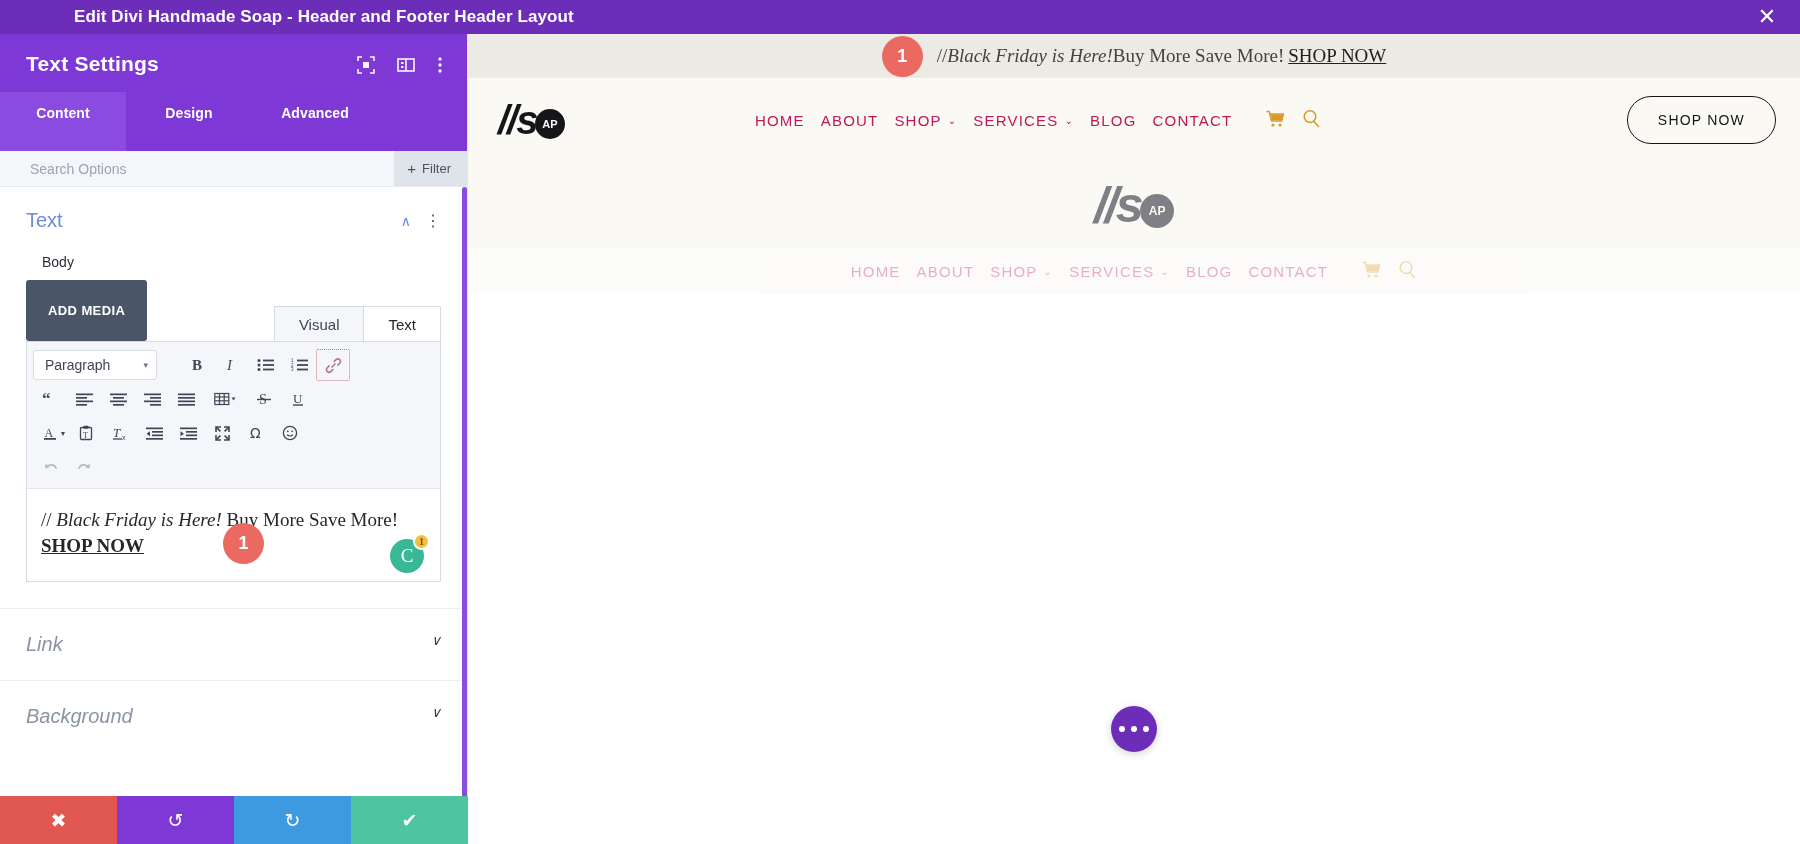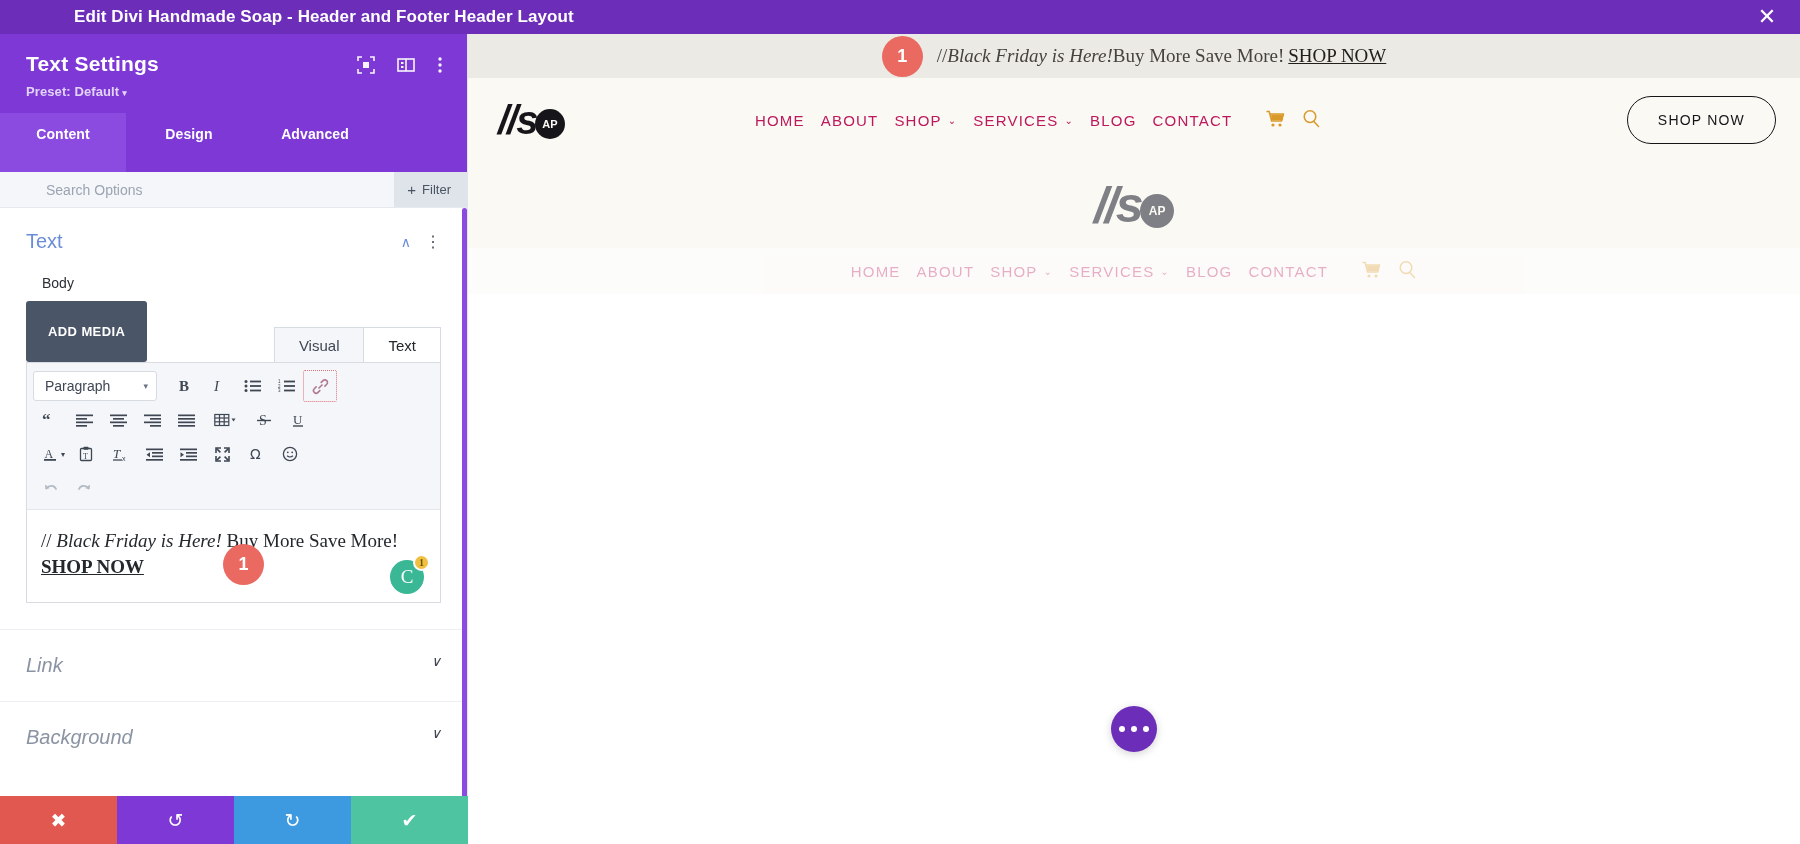--- a/index.html
+++ b/index.html
@@ -51,21 +51,21 @@
   .tab {
     flex: 0 0 auto; padding: 13px 0 30px 0; width: 126px; text-align: center;
     color: #ffffff; font-size: 14px; font-weight: bold; cursor: pointer;
     letter-spacing: .1px;
   }
   .tab.active { background: #8b4ae0; }
 
   .searchbar {
     display: flex; align-items: center; justify-content: space-between;
     background: #f4f6f9; border-bottom: 1px solid #e6eaf0; height: 36px;
-    padding-left: 46px;
+    padding-left: 30px;
   }
   .searchbar input {
     border: 0; background: transparent; outline: none;
     font-family: "Liberation Sans", sans-serif;
     font-size: 14px; color: #8b94a3; flex: 1;
   }
   .searchbar input::placeholder { color: #9ba4b2; }
   .filter-btn {
     background: #dfe4eb; color: #4a5361; font-size: 13px;
     padding: 8px 16px 8px 13px; height: 100%; display: flex; align-items: center;
@@ -117,21 +117,21 @@
   .tb-btn {
     width: 34px; height: 32px; display: flex; align-items: center; justify-content: center;
     cursor: pointer; color: #3f4754; font-size: 16px; border-radius: 2px;
   }
   .tb-btn.wide { width: 44px; }
   .tb-btn.active-link { border: 1px dotted #e0707a; }
   .tb-btn.muted { color: #b4bbc5; }
   .tb-select {
     width: 124px; height: 30px; background: #fff; border: 1px solid #d7dce3;
     border-radius: 3px; display: flex; align-items: center; justify-content: space-between;
-    padding: 0 8px 0 11px; font-size: 14px; color: #3f4754; cursor: pointer; margin-right: 10px;
+    padding: 0 8px 0 11px; font-size: 14px; color: #3f4754; cursor: pointer; margin-right: 23px;
   }
   .tb-select .c { font-size: 9px; color: #6b7380; }
   .tb-caret { font-size: 8px; color: #3f4754; margin-left: -6px; margin-right: 4px; cursor: pointer; }
 
   .ed-content {
     position: relative; padding: 18px 20px 22px 14px; min-height: 92px;
     font-family: "Liberation Serif", serif; font-size: 19px; color: #23282d; line-height: 1.35;
   }
   .ed-content em { font-style: italic; }
   .ed-content .shopnow { font-weight: bold; text-decoration: underline; }
@@ -282,23 +282,20 @@
         </span>
         <span class="hicon">
           <svg width="6" height="18" viewBox="0 0 6 18">
             <circle cx="3" cy="3" r="1.7" fill="#fff"></circle>
             <circle cx="3" cy="9" r="1.7" fill="#fff"></circle>
             <circle cx="3" cy="15" r="1.7" fill="#fff"></circle>
           </svg>
         </span>
       </div>
     </div>
-    <div class="preset">
-      <span>Preset: Default</span><span class="caret">▾</span>
-    </div>
   </div>
 
   <div class="tabs">
     <div class="tab active">Content</div>
     <div class="tab">Design</div>
     <div class="tab">Advanced</div>
   </div>
 
   <div class="searchbar">
     <input type="text" placeholder="Search Options" style="">

